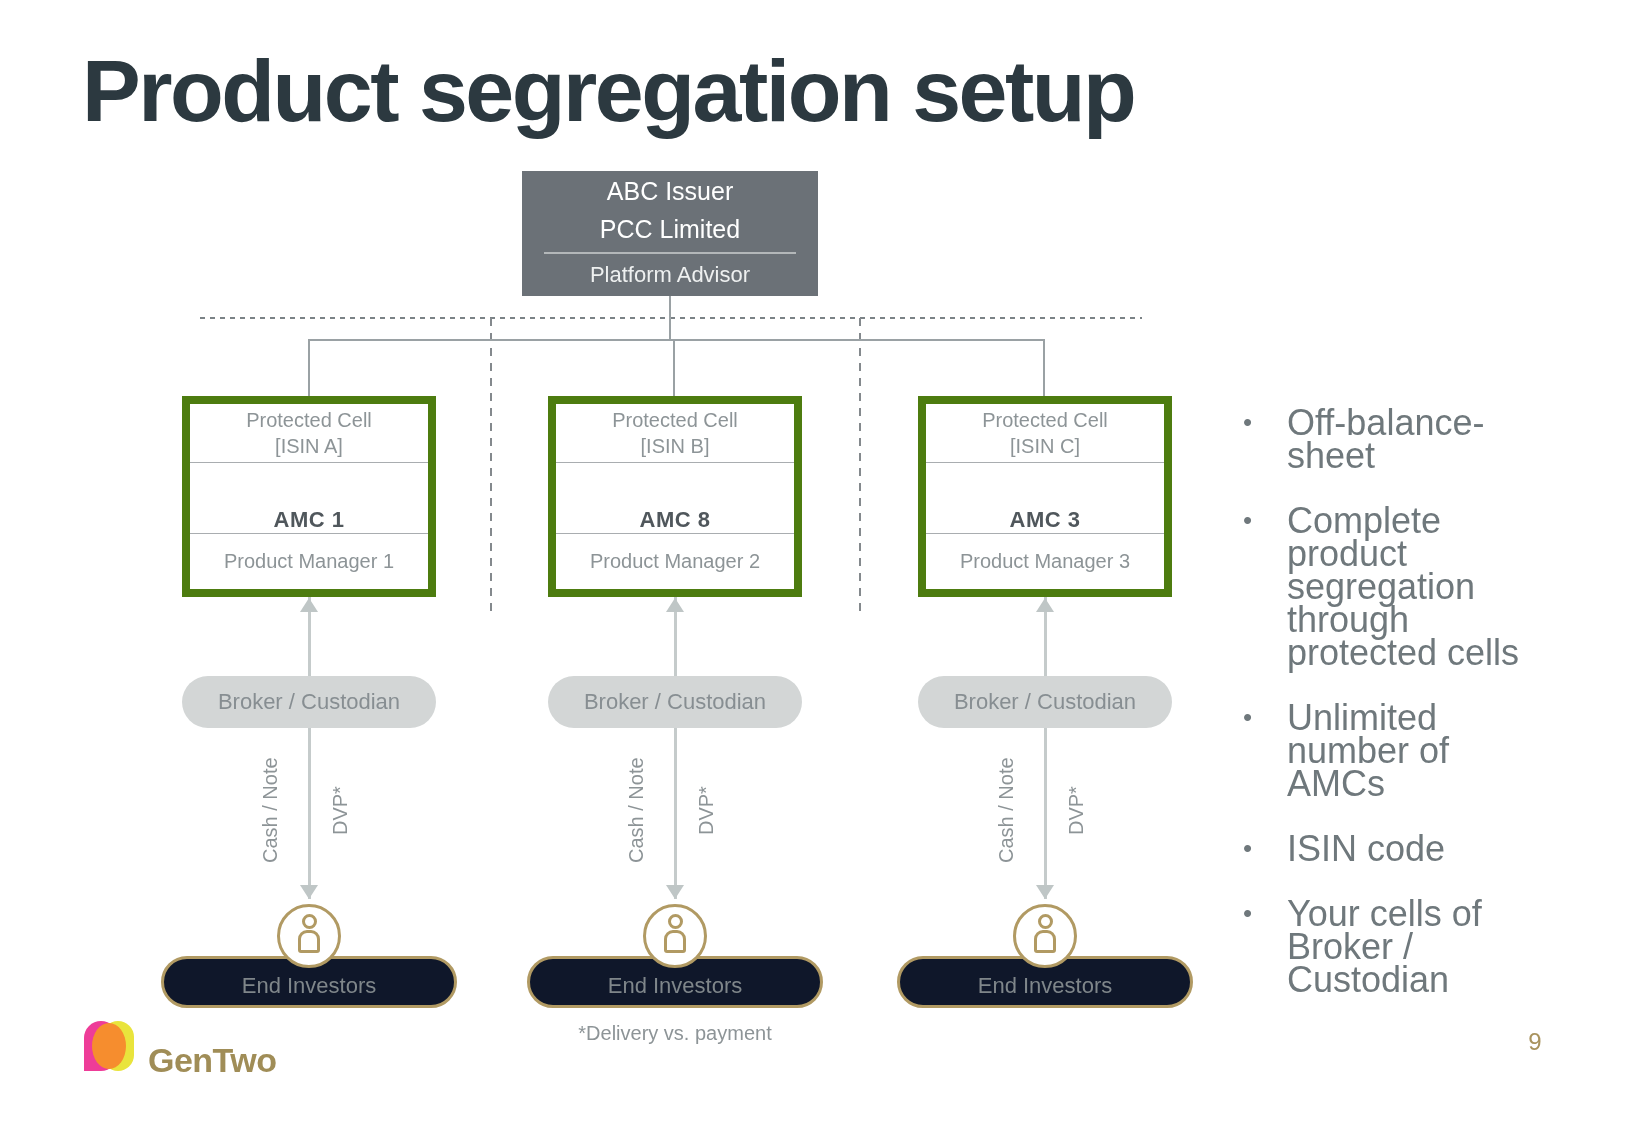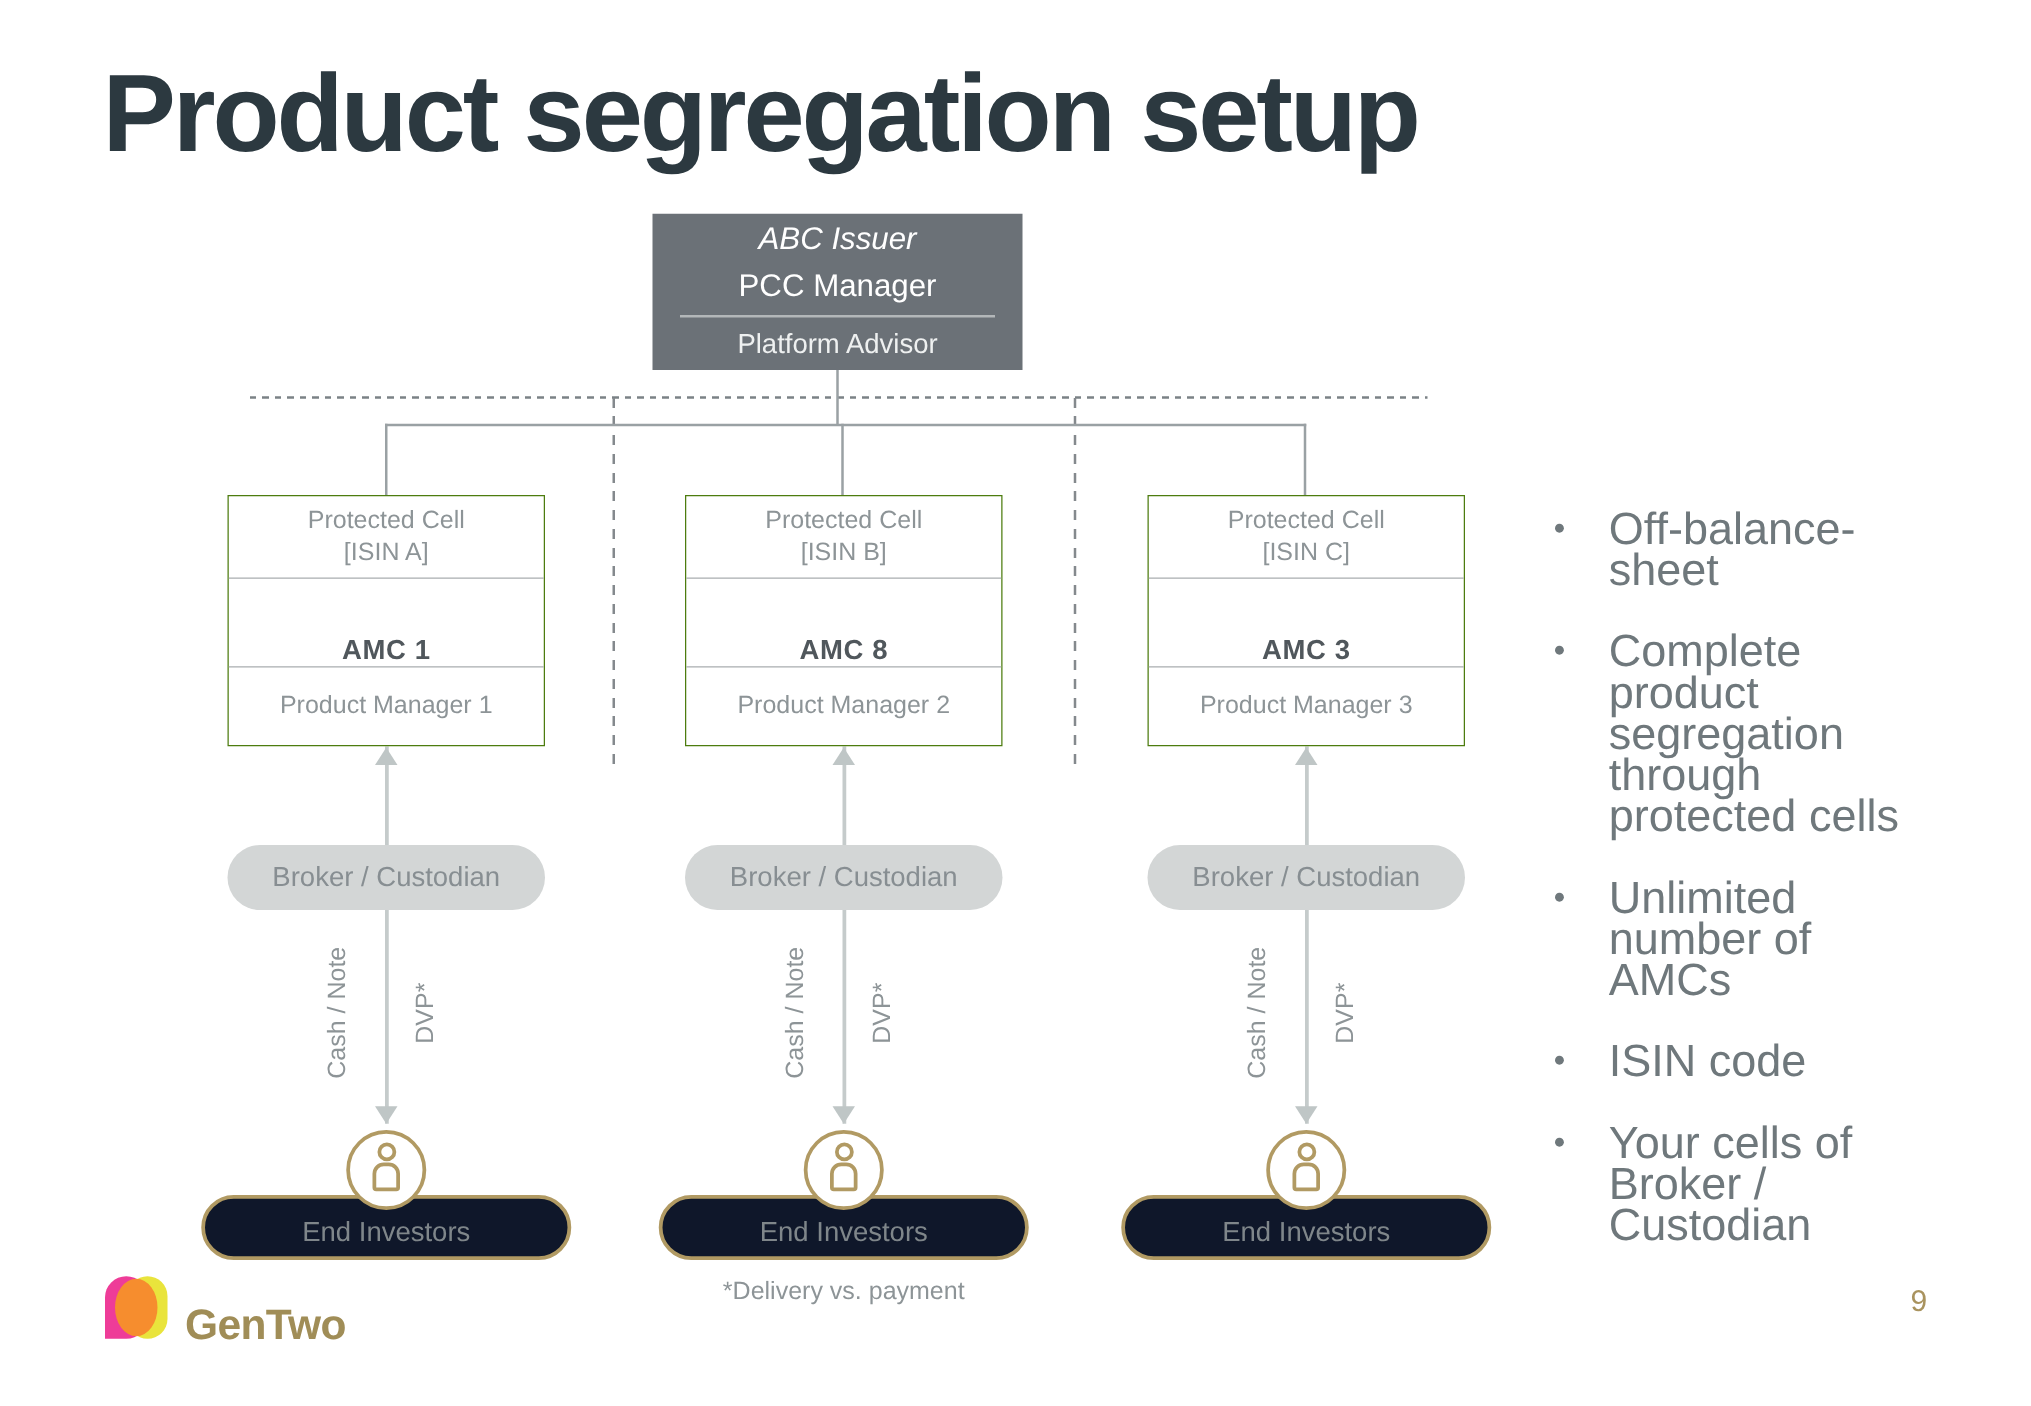--- a/index.html
+++ b/index.html
@@ -14,21 +14,21 @@
     font-size:88px;font-weight:bold;letter-spacing:-2.5px;
     color:#2c3940;white-space:nowrap;
   }
   
   .issuer-box{
     position:absolute;left:522px;top:171px;width:296px;height:125px;
     background:#6b7177;display:flex;flex-direction:column;
     align-items:center;justify-content:center;z-index:2;
   }
   .issuer-line1,.issuer-line2{color:#ffffff;font-size:25px;line-height:1.0;}
-  .issuer-line1{margin-bottom:13px;font-style:italic;}
+  .issuer-line1{margin-bottom:13px;}
   .issuer-divider{width:252px;height:2px;background:#b3b7b9;margin:10px 0 8px 0;}
   .issuer-line3{color:#eef0f0;font-size:22px;}
   
   .cline{position:absolute;background:#9aa1a4;z-index:1;}
   .cl-v-top   {left:669px;top:296px;width:2px;height:44px;}
   .cl-h       {left:308px;top:339px;width:737px;height:2px;}
   .cl-stub-1  {left:308px;top:339px;width:2px;height:58px;}
   .cl-stub-2  {left:673px;top:339px;width:2px;height:58px;}
   .cl-stub-3  {left:1043px;top:339px;width:2px;height:58px;}
   
@@ -40,21 +40,21 @@
     position:absolute;top:318px;width:2px;height:294px;
     background:repeating-linear-gradient(180deg,#84898d 0 8px,transparent 8px 15px);
   }
   .dash-v1{left:490px;} .dash-v2{left:859px;}
   
   .column{position:absolute;top:396px;width:296px;height:680px;}
   .col-1{left:161px;} .col-2{left:527px;} .col-3{left:897px;}
 
   .cell{
     position:absolute;left:21px;top:0;width:254px;height:201px;
-    border:1px solid #4d7c0f;background:#ffffff;box-sizing:border-box;
+    border:8px solid #4d7c0f;background:#ffffff;box-sizing:border-box;
     display:flex;flex-direction:column;z-index:2;
   }
   .cell-row{display:flex;flex-direction:column;align-items:center;justify-content:center;}
   .cell-row1{flex:69;}
   .cell-row2{flex:60;border-top:1px solid #a9adb0;border-bottom:1px solid #a9adb0;}
   .cell-row3{flex:66;}
   .cell-title,.cell-isin{font-size:20px;color:#8d9497;line-height:1.3;}
   .cell-amc{font-size:22px;font-weight:bold;color:#50575c;letter-spacing:0.5px;margin-top:44px;}
   .cell-manager{font-size:20px;color:#8d9497;}
 
@@ -120,21 +120,21 @@
     border-radius:50%;}
   .logo-text{font-size:34px;font-weight:bold;color:#a08d57;margin-left:14px;letter-spacing:-0.5px;margin-top:29px;}
 </style>
 </head>
 <body>
 
 <div class="page-title">Product segregation setup</div>
 
 <div class="issuer-box">
   <div class="issuer-line1">ABC Issuer</div>
-  <div class="issuer-line2">PCC Manager</div>
+  <div class="issuer-line2">PCC Limited</div>
   <div class="issuer-divider"></div>
   <div class="issuer-line3">Platform Advisor</div>
 </div>
 
 <div class="cline cl-v-top"></div>
 <div class="cline cl-h"></div>
 <div class="cline cl-stub-1"></div>
 <div class="cline cl-stub-2"></div>
 <div class="cline cl-stub-3"></div>
 

